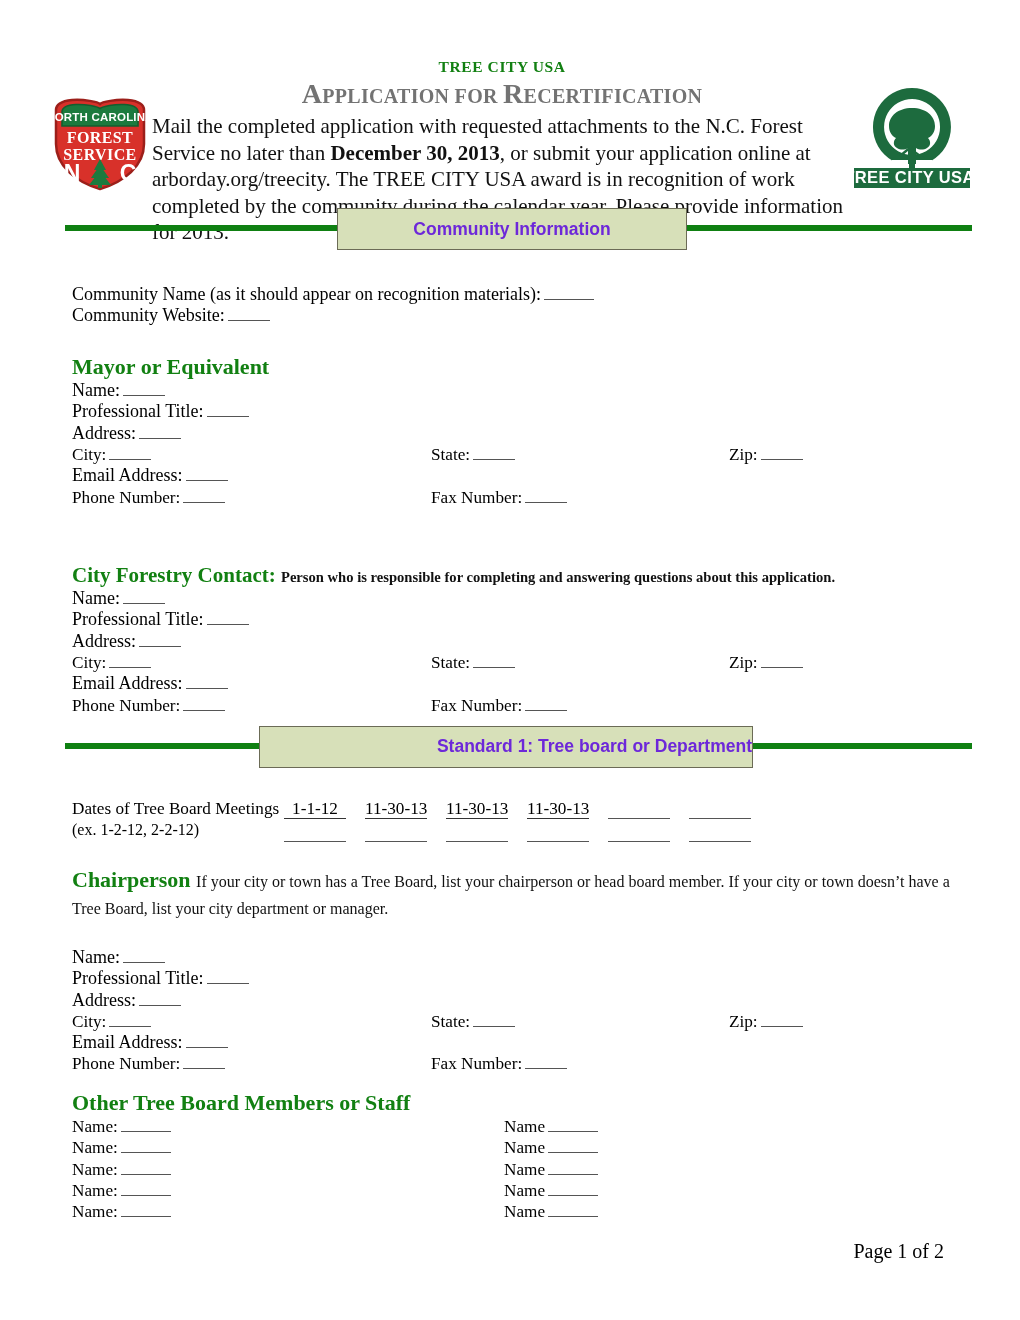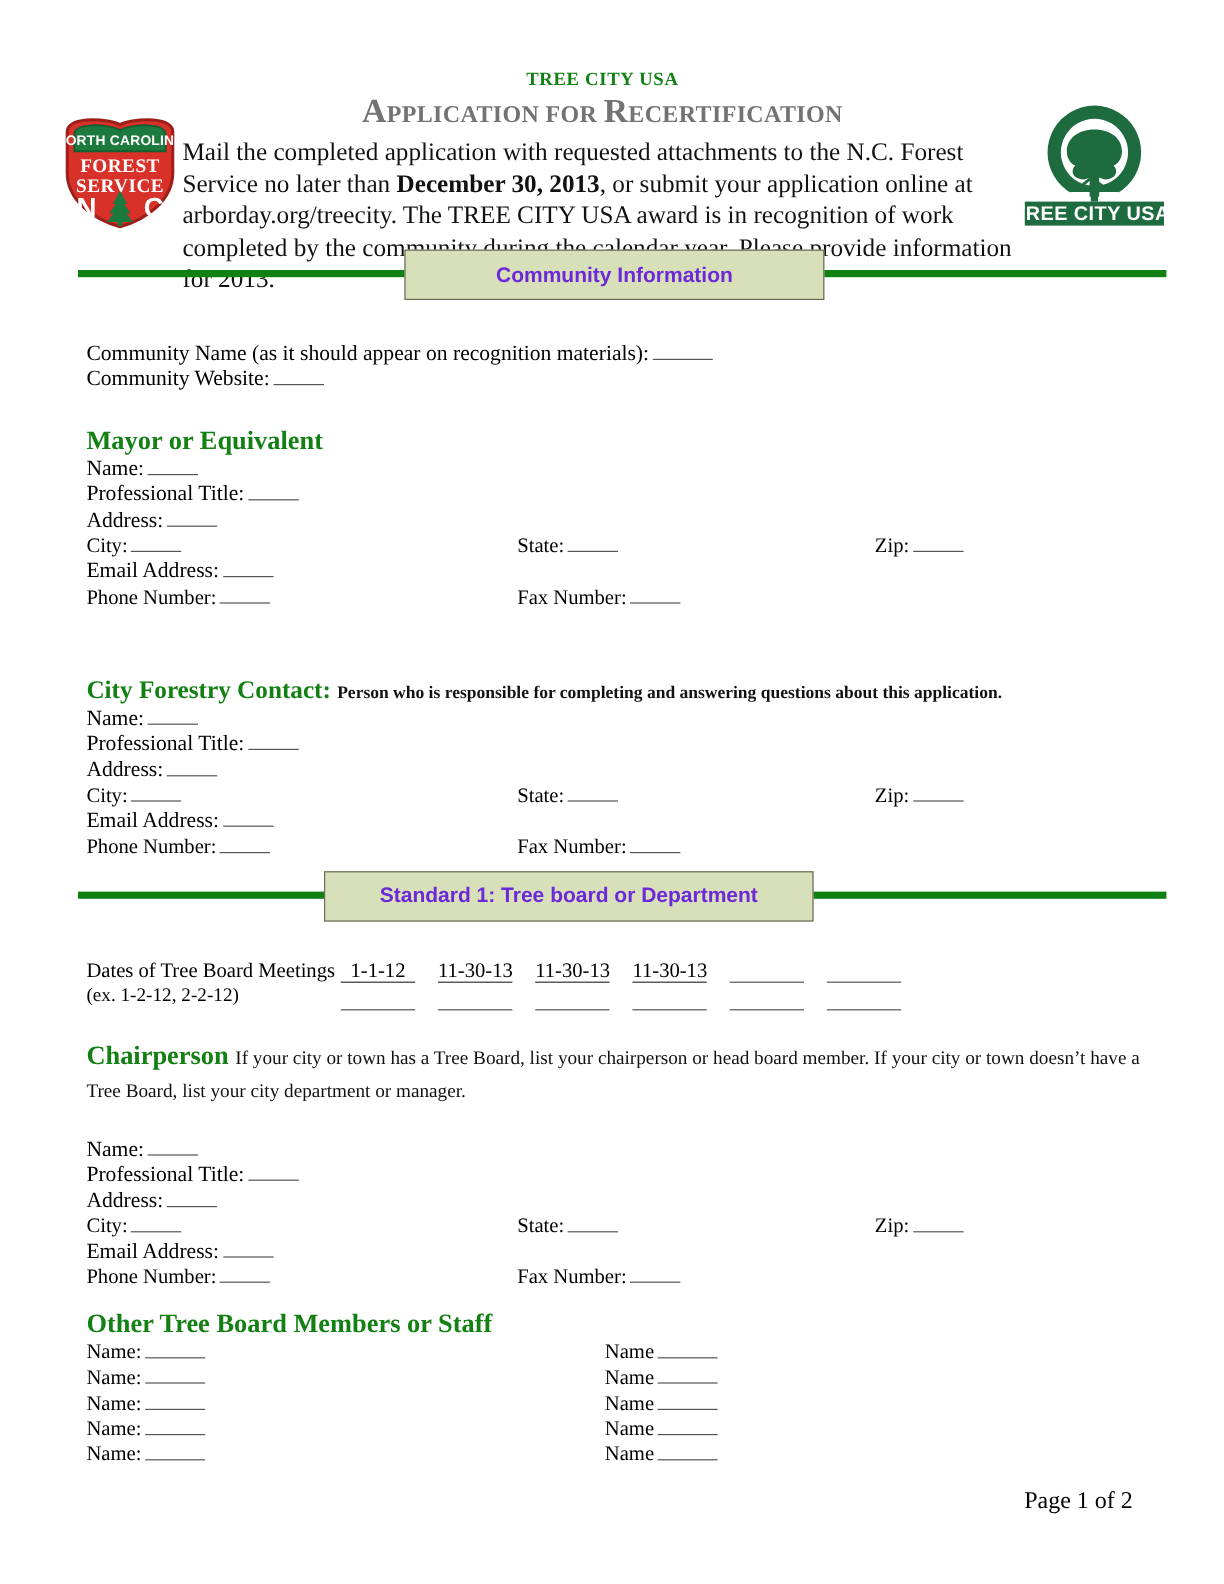--- a/index.html
+++ b/index.html
@@ -106,21 +106,21 @@
     box-sizing: border-box;
   }
   .band .boxwrap span {
     font-family: "Liberation Sans", sans-serif;
     font-weight: bold;
     font-size: 17.5px;
     color: #6d28d9;
     white-space: nowrap;
   }
   .band-community .boxwrap { left: 337px; width: 350px; }
-  .band-standard1 .boxwrap { left: 270px; width: 408px; }
+  .band-standard1 .boxwrap { left: 259px; width: 494px; justify-content: flex-end; }
 
   
   .content { padding: 0 48px 0 72px; }
   .line {
     font-size: 18px;
     line-height: 21.3px;
     white-space: nowrap;
   }
   .blank {
     display: inline-block;

